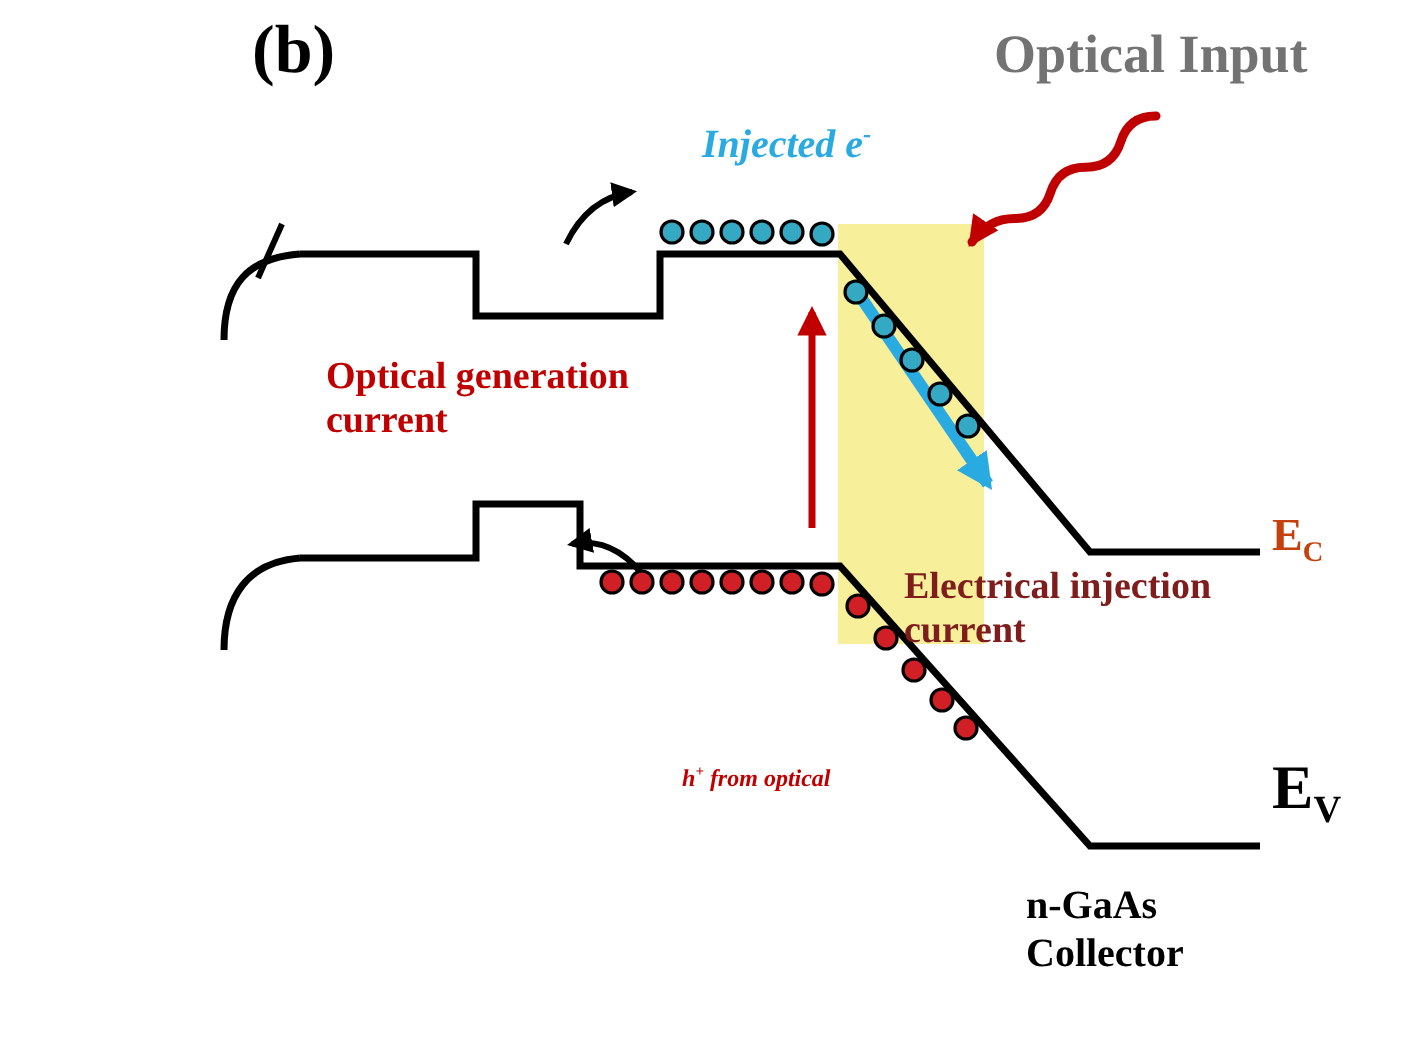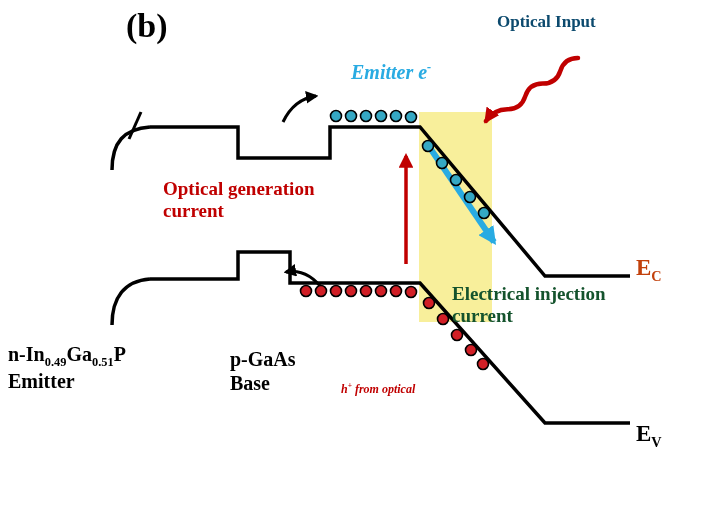--- a/index.html
+++ b/index.html
@@ -7,30 +7,30 @@
     position:relative;
     width:707px;height:526px;
     background:#ffffff;
     font-family:"Liberation Serif","DejaVu Serif",serif;
     overflow:hidden;
   }
   .figure svg{position:absolute;left:0;top:0;}
   .lbl{position:absolute;font-weight:bold;line-height:1.18;white-space:nowrap;}
   .center{white-space:normal;}
   .panel-label{left:126px;top:6px;font-size:34px;color:#000;}
-  .optical-input{left:497px;top:12px;font-size:17px;color:#0c4a6e;}
+  .optical-input{left:497px;top:12px;font-size:27px;color:#737373;}
   .injected-e{left:351px;top:60px;font-size:20px;color:#29abe2;font-style:italic;}
   .opt-gen{left:163px;top:178px;width:195px;font-size:19px;color:#c00000;}
-  .elec-inj{left:452px;top:283px;width:190px;font-size:19px;color:#14532d;}
+  .elec-inj{left:452px;top:283px;width:190px;font-size:19px;color:#7f1d1d;}
   .h-opt{left:341px;top:382px;font-size:12px;color:#c00000;font-style:italic;}
   .emitter{left:8px;top:343px;width:175px;font-size:20px;color:#000;}
   .base{left:230px;top:348px;width:105px;font-size:20px;color:#000;}
   .collector{left:513px;top:442px;width:135px;font-size:20px;color:#000;}
   .ec{left:636px;top:254px;font-size:23px;color:#c2410c;}
-  .ev{left:636px;top:420px;font-size:23px;color:#000;}
+  .ev{left:636px;top:376px;font-size:31px;color:#000;}
   sub,sup{font-size:0.62em;}
 </style>
 </head>
 <body>
 
 <div class="figure">
 
   <svg width="707" height="526" viewBox="0 0 707 526">
     <defs>
       <marker id="arrBlack" viewBox="0 0 10 10" refX="8" refY="5" markerWidth="4.2" markerHeight="4.2" orient="auto">
@@ -94,42 +94,38 @@
       <circle cx="457" cy="335" r="5.5"></circle>
       <circle cx="471" cy="350" r="5.5"></circle>
       <circle cx="483" cy="364" r="5.5"></circle>
     </g>
   </svg>
 
   <div class="lbl panel-label">(b)</div>
 
   <div class="lbl optical-input">Optical Input</div>
 
-  <div class="lbl injected-e"><span>Emitter e</span><sup>-</sup></div>
+  <div class="lbl injected-e"><span>Injected e</span><sup>-</sup></div>
 
   <div class="lbl center opt-gen">
     <div>Optical generation</div>
     <div>current</div>
   </div>
 
   <div class="lbl center elec-inj">
     <div>Electrical injection</div>
     <div>current</div>
   </div>
 
   <div class="lbl h-opt"><span>h</span><sup>+</sup><span> from optical</span></div>
 
-  <div class="lbl center emitter">
-    <div><span>n-In</span><sub>0.49</sub><span>Ga</span><sub>0.51</sub><span>P</span></div>
-    <div>Emitter</div>
+
+
+  <div class="lbl center collector">
+    <div>n-GaAs</div>
+    <div>Collector</div>
   </div>
-
-  <div class="lbl center base">
-    <div>p-GaAs</div>
-    <div>Base</div>
-  </div>
-
 
   <div class="lbl ec"><span>E</span><sub>C</sub></div>
 
   <div class="lbl ev"><span>E</span><sub>V</sub></div>
 
 </div>
 
 </body></html>

